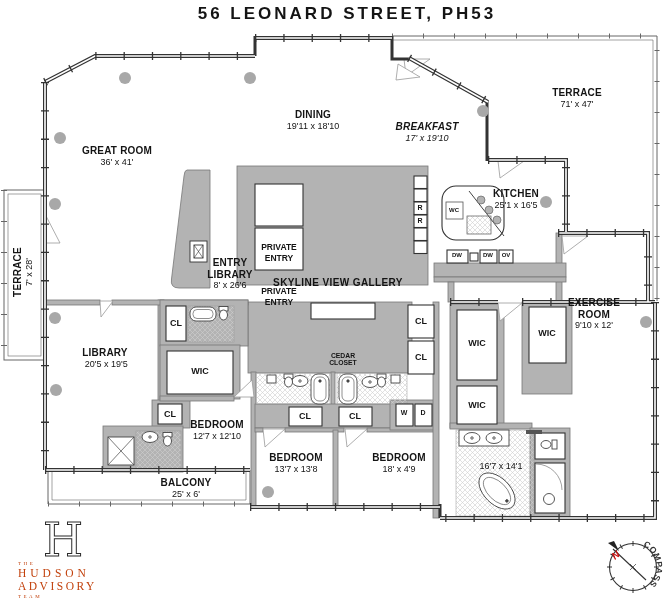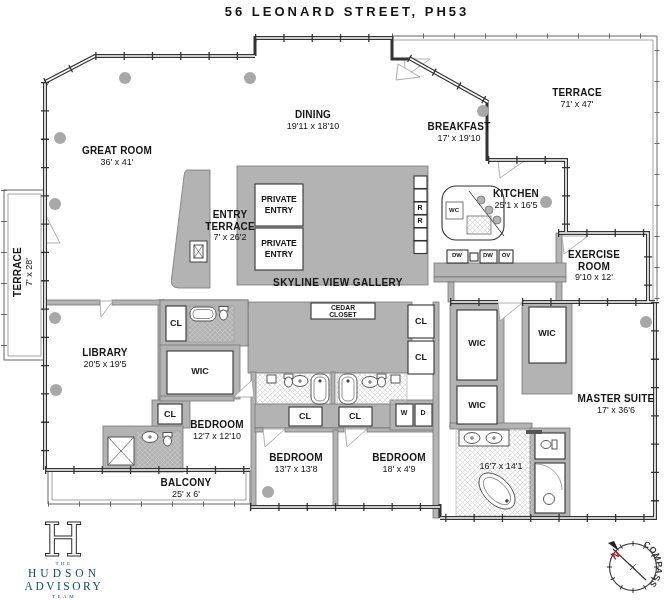--- a/index.html
+++ b/index.html
@@ -1,33 +1,33 @@
 <!DOCTYPE html>
 <html><head>
 <meta charset="utf-8">
 <style>
   html,body{margin:0;padding:0;background:#fff;}
   .stage{position:relative;width:672px;height:600px;background:#fff;overflow:hidden;
          font-family:"Liberation Sans",sans-serif;color:#141414;}
   .stage svg{position:absolute;left:0;top:0;}
   .lbl{position:absolute;transform:translateX(-50%);text-align:center;line-height:1.15;white-space:nowrap;}
-  .wrap{white-space:normal;}
+  .wrap{white-space:normal;margin-top:48px;}
   .nm{font-weight:700;font-size:10px;letter-spacing:.2px;}
   .dm{font-weight:400;font-size:9px;}
   .pe{font-weight:700;font-size:8.5px;line-height:1.25;}
   .cl{font-weight:700;font-size:9px;}
   .t7{font-weight:700;font-size:7px;}
   .t6{font-weight:700;font-size:6px;}
   .cedar{font-weight:700;font-size:6.8px;line-height:1.1;}
   .sky{font-weight:700;font-size:10px;letter-spacing:.4px;}
   .rot{transform:translate(-50%,-50%) rotate(-90deg);}
   .title{position:absolute;left:347px;top:4px;transform:translateX(-50%);
-         font-size:13px;font-weight:700;letter-spacing:3px;}
-  .logo{position:absolute;left:18px;top:516px;width:92px;text-align:center;
-        font-family:"Liberation Serif",serif;color:#0c4a6e;}
+         font-size:17px;font-weight:700;letter-spacing:3px;}
+  .logo{position:absolute;left:18px;top:516px;width:92px;text-align:left;
+        font-family:"Liberation Serif",serif;color:#c2410c;}
   .logo .the{font-size:5px;letter-spacing:2.5px;margin-top:1px;}
   .logo .hudson{font-size:11.5px;letter-spacing:4px;margin-top:1px;}
   .logo .advisory{font-size:11.5px;letter-spacing:2.5px;margin-top:1px;}
   .logo .team{font-size:5px;letter-spacing:2.5px;margin-top:2px;}
 </style>
 </head>
 <body>
 
 <div class="stage">
 
@@ -267,76 +267,72 @@
 <div class="lbl" style="left:117px;top:145px;">
   <div class="nm">GREAT ROOM</div>
   <div class="dm">36' x 41'</div>
 </div>
 
 <div class="lbl" style="left:313px;top:109px;">
   <div class="nm">DINING</div>
   <div class="dm">19'11 x 18'10</div>
 </div>
 
-<div class="lbl" style="left:459px;top:121px;">
+<div class="lbl" style="left:427px;top:121px;font-style:italic;">
   <div class="nm">BREAKFAST</div>
   <div class="dm">17' x 19'10</div>
 </div>
 
 <div class="lbl" style="left:516px;top:188px;">
   <div class="nm">KITCHEN</div>
   <div class="dm">25'1 x 16'5</div>
 </div>
 
 <div class="lbl" style="left:230px;top:209px;">
-  <div class="nm wrap" style="width:52px;">ENTRY TERRACE</div>
-  <div class="dm">7' x 26'2</div>
+  <div class="nm wrap" style="width:52px;">ENTRY LIBRARY</div>
+  <div class="dm">8' x 26'6</div>
 </div>
 
 <div class="lbl pe wrap" style="left:279px;top:194px;width:46px;">PRIVATE ENTRY</div>
 <div class="lbl pe wrap" style="left:279px;top:238px;width:46px;">PRIVATE ENTRY</div>
 
 <div class="lbl rot" style="left:23px;top:272px;">
   <div class="nm">TERRACE</div>
   <div class="dm">7' x 28'</div>
 </div>
 
 <div class="lbl" style="left:594px;top:249px;">
   <div class="nm wrap" style="width:60px;">EXERCISE ROOM</div>
   <div class="dm">9'10 x 12'</div>
 </div>
 
 <div class="lbl sky" style="left:338px;top:277px;">SKYLINE VIEW GALLERY</div>
 
 <div class="lbl cedar wrap" style="left:343px;top:304px;width:40px;">CEDAR CLOSET</div>
 
-<div class="lbl" style="left:105px;top:347px;">
+<div class="lbl" style="left:105px;top:347px;text-align:right;">
   <div class="nm">LIBRARY</div>
   <div class="dm">20'5 x 19'5</div>
 </div>
 
 <div class="lbl" style="left:217px;top:419px;">
   <div class="nm">BEDROOM</div>
   <div class="dm">12'7 x 12'10</div>
 </div>
 
 <div class="lbl" style="left:296px;top:452px;">
   <div class="nm">BEDROOM</div>
   <div class="dm">13'7 x 13'8</div>
 </div>
 
 <div class="lbl" style="left:399px;top:452px;">
   <div class="nm">BEDROOM</div>
   <div class="dm">18' x 4'9</div>
 </div>
 
-<div class="lbl" style="left:616px;top:393px;">
-  <div class="nm">MASTER SUITE</div>
-  <div class="dm">17' x 36'6</div>
-</div>
 
 <div class="lbl dm" style="left:501px;top:461px;">16'7 x 14'1</div>
 
 <div class="lbl" style="left:186px;top:477px;">
   <div class="nm">BALCONY</div>
   <div class="dm">25' x 6'</div>
 </div>
 
 <div class="lbl cl" style="left:176px;top:318px;">CL</div>
 <div class="lbl cl" style="left:421px;top:316px;">CL</div>

